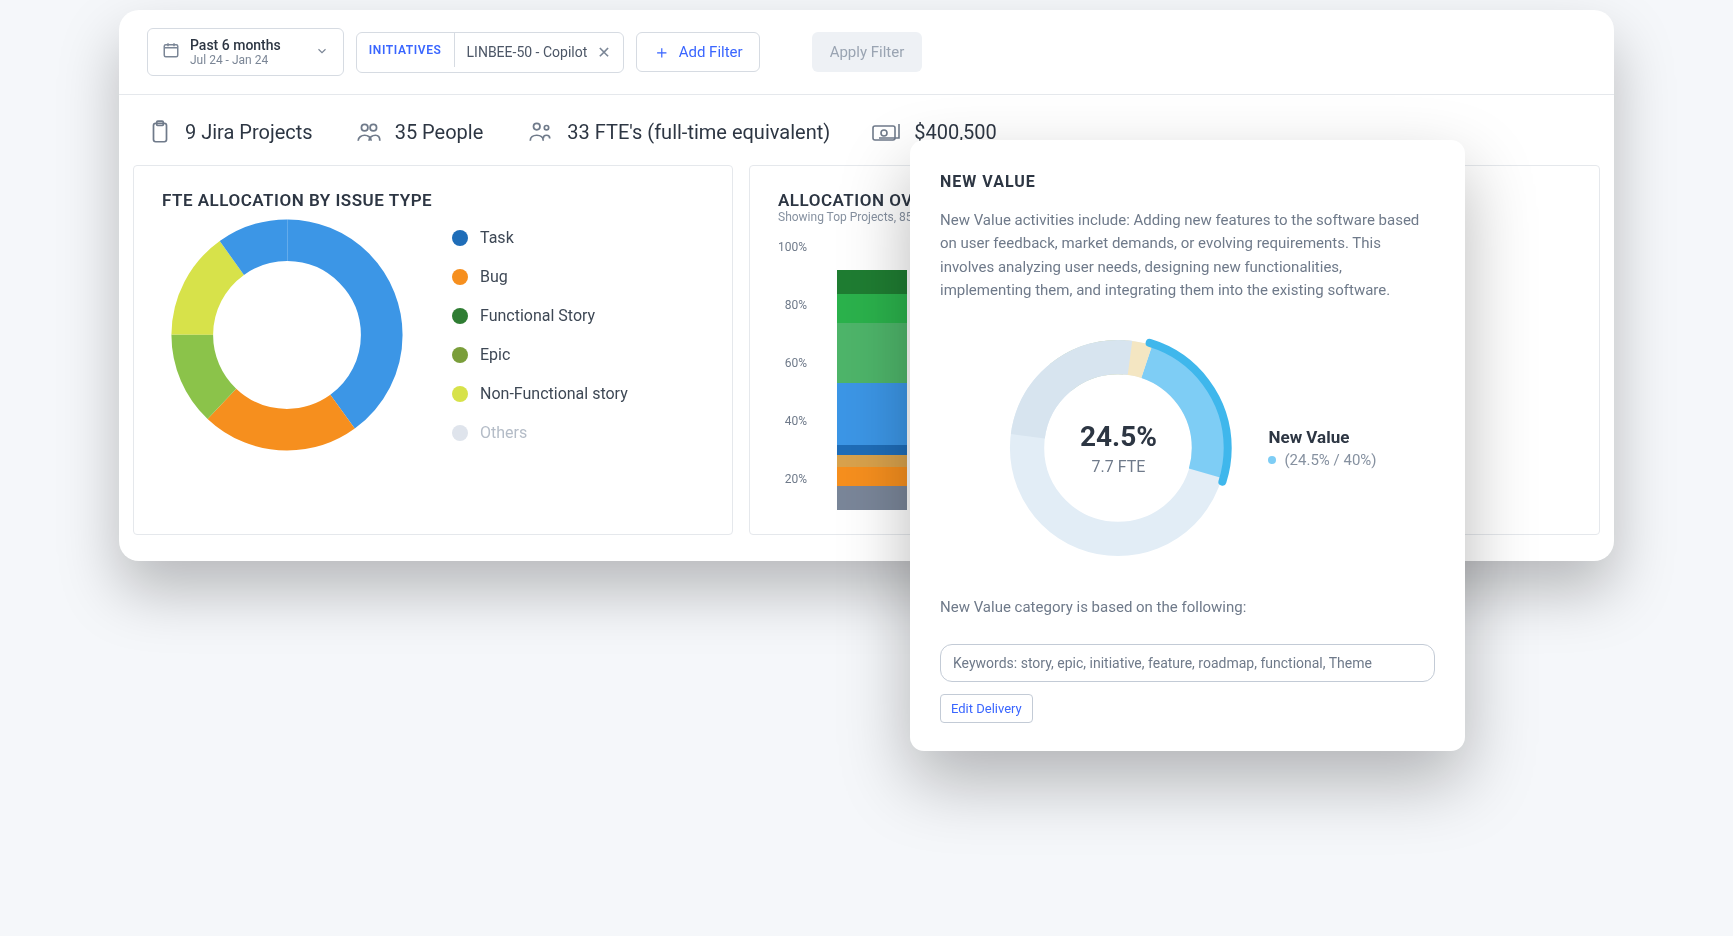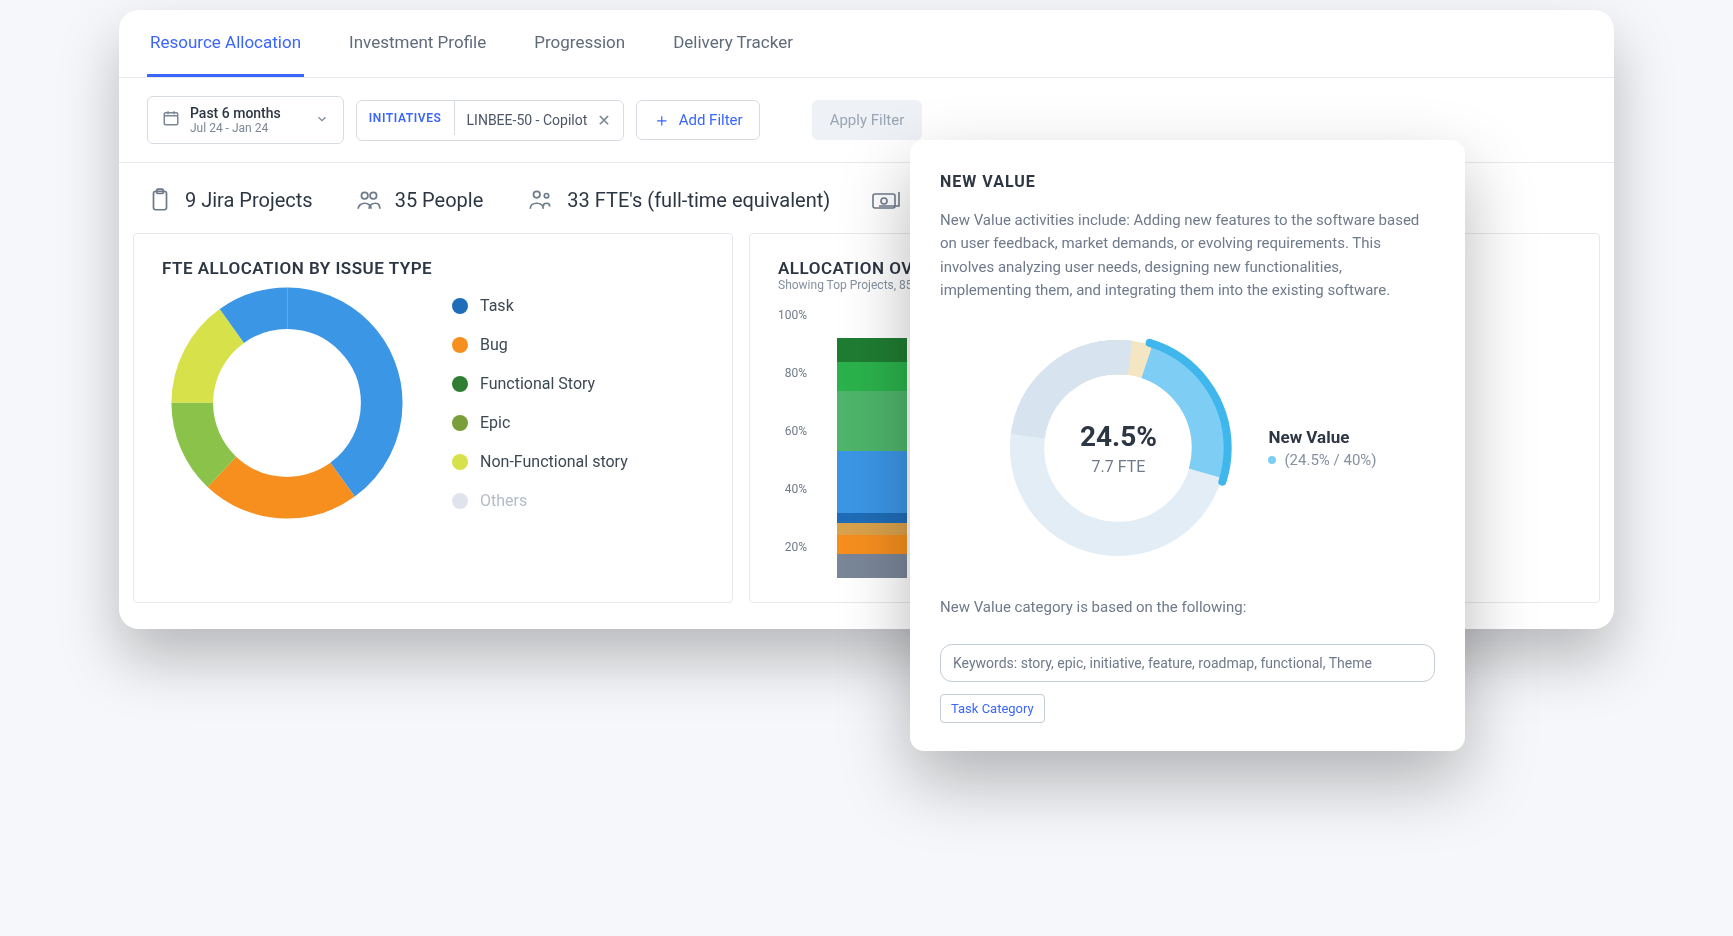--- a/index.html
+++ b/index.html
@@ -192,26 +192,20 @@
 
   .ov-note { font-size:15px; color:#6f7a8a; margin-bottom:28px;}
   .kw-box { border:1px solid #c3cbd6; border-radius:12px; padding:10px 12px; font-size:14px; color:#6f7a8a; margin-bottom:12px;}
   .edit-btn { display:inline-block; border:1px solid #c3cbd6; border-radius:4px; padding:6px 10px; font-size:13px; color:#3a66ff; cursor:pointer;}
 </style>
 </head>
 <body>
 
 <div class="window">
 
-  <div class="tabs">
-    <div class="tab active">Resource Allocation</div>
-    <div class="tab">Investment Profile</div>
-    <div class="tab">Progression</div>
-    <div class="tab">Delivery Tracker</div>
-  </div>
 
   <div class="filter-bar">
     <div class="date-select">
       <span class="icon">
         <svg width="18" height="18" viewBox="0 0 24 24" fill="none" stroke="currentColor" stroke-width="2">
             <rect x="3" y="5" width="18" height="16" rx="2"></rect>
             <path d="M3 9h18M8 3v4M16 3v4"></path>
           </svg>
       </span>
       <div class="date-text">
@@ -391,14 +385,14 @@
       <div class="title">New Value</div>
       <div class="sub">
         <span class="mini-dot"></span>
         <span>(24.5% / 40%)</span>
       </div>
     </div>
   </div>
 
   <div class="ov-note">New Value category is based on the following:</div>
   <div class="kw-box">Keywords: story, epic, initiative, feature, roadmap, functional, Theme</div>
-  <div class="edit-btn">Task Category</div>
+  <div class="edit-btn">Edit Delivery</div>
 </div>
 
 </body></html>

